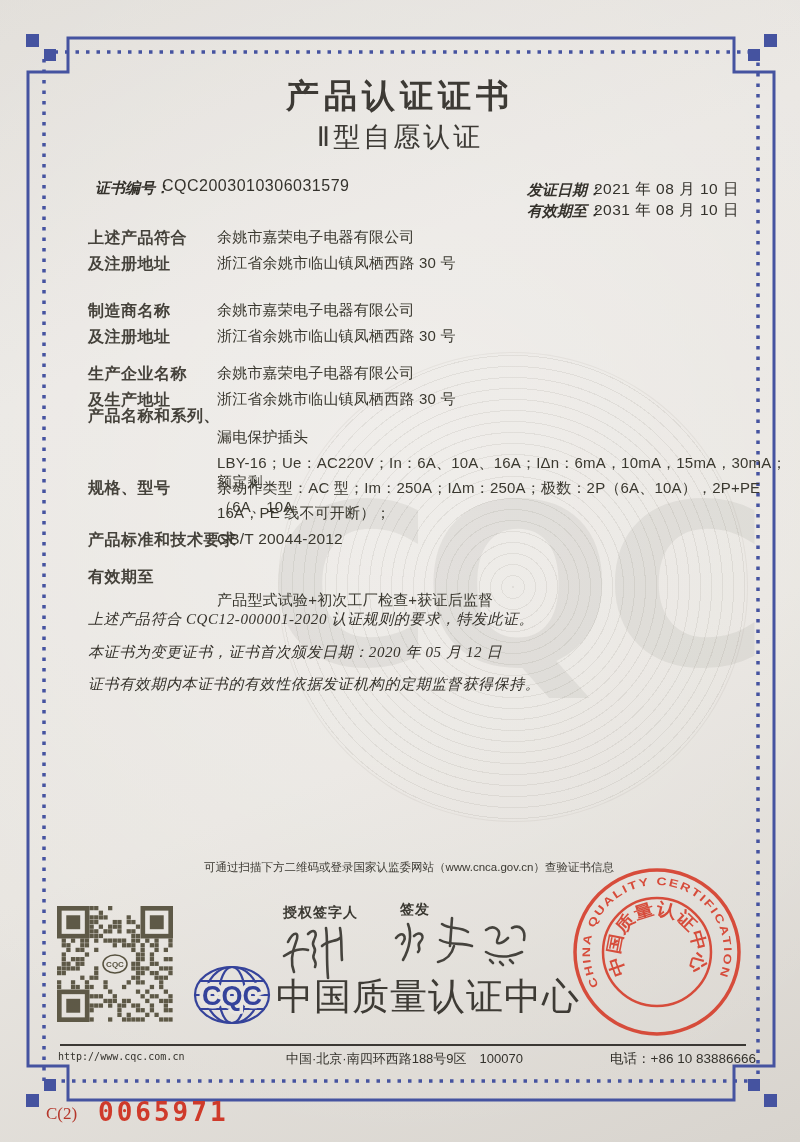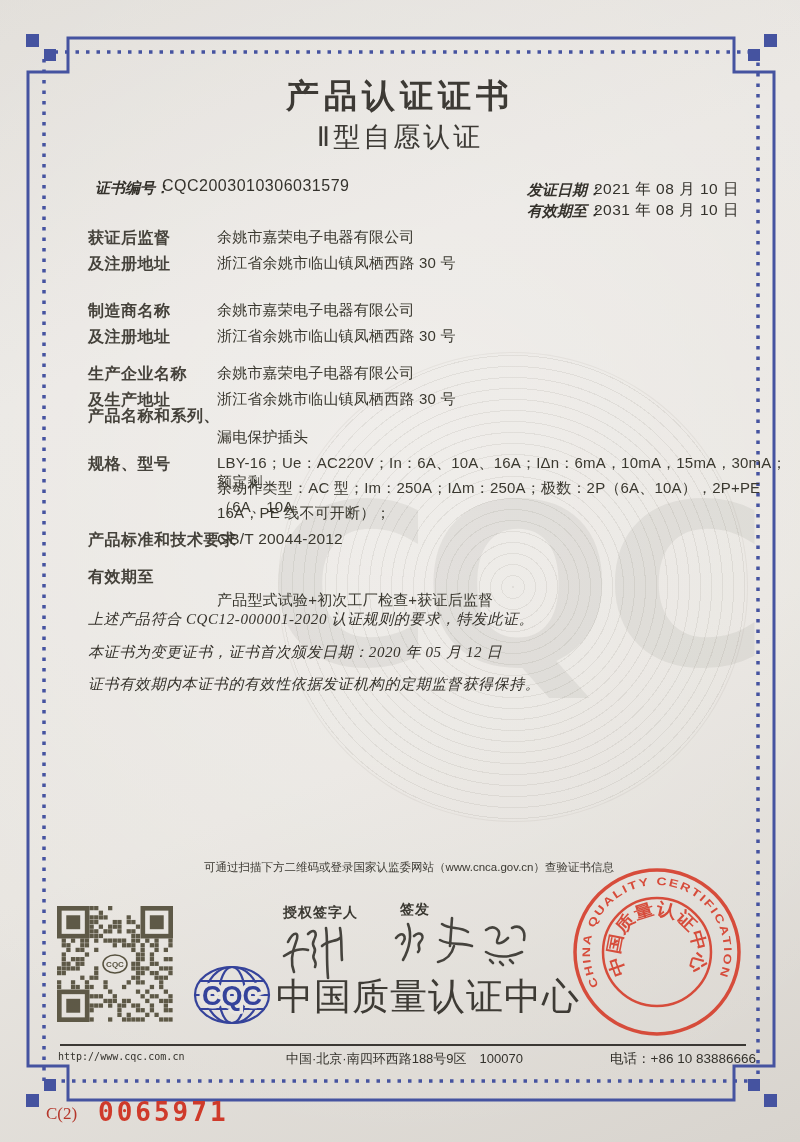--- a/index.html
+++ b/index.html
@@ -83,37 +83,37 @@
     <div class="title">产品认证证书</div>
     <div class="subtitle">Ⅱ型自愿认证</div>
 
     <span class="abs kai meta-lbl" style="left:95px;top:179px;">证书编号：</span>
     <span class="abs meta-val" style="left:162px;top:177px;">CQC2003010306031579</span>
     <span class="abs kai meta-lbl" style="left:527px;top:181px;">发证日期：</span>
     <span class="abs meta-val" style="left:594px;top:179px;font-size:15.5px;">2021 年 08 月 10 日</span>
     <span class="abs kai meta-lbl" style="left:527px;top:202px;">有效期至：</span>
     <span class="abs meta-val" style="left:594px;top:200px;font-size:15.5px;">2031 年 08 月 10 日</span>
 
-    <span class="lbl" style="top:228px;">获证后监督</span>
+    <span class="lbl" style="top:228px;">上述产品符合</span>
     <span class="lbl" style="top:254px;">及注册地址</span>
     <span class="val" style="top:228px;">余姚市嘉荣电子电器有限公司</span>
     <span class="val" style="top:254px;">浙江省余姚市临山镇凤栖西路 30 号</span>
 
     <span class="lbl" style="top:301px;">制造商名称</span>
     <span class="lbl" style="top:327px;">及注册地址</span>
     <span class="val" style="top:301px;">余姚市嘉荣电子电器有限公司</span>
     <span class="val" style="top:327px;">浙江省余姚市临山镇凤栖西路 30 号</span>
 
     <span class="lbl" style="top:364px;">生产企业名称</span>
     <span class="lbl" style="top:390px;">及生产地址</span>
     <span class="val" style="top:364px;">余姚市嘉荣电子电器有限公司</span>
     <span class="val" style="top:390px;">浙江省余姚市临山镇凤栖西路 30 号</span>
 
     <span class="lbl" style="top:406px;">产品名称和系列、</span>
-    <span class="lbl" style="top:454px;">规格、型号</span>
+    <span class="lbl" style="top:478px;">规格、型号</span>
     <span class="val" style="top:428px;">漏电保护插头</span>
     <span class="val" style="top:454px;">LBY-16；Ue：AC220V；In：6A、10A、16A；IΔn：6mA，10mA，15mA，30mA；额定剩</span>
     <span class="val" style="top:479px;">余动作类型：AC 型；Im：250A；IΔm：250A；极数：2P（6A、10A），2P+PE（6A、10A、</span>
     <span class="val" style="top:504px;">16A，PE 线不可开断）；</span>
 
     <span class="lbl" style="top:530px;">产品标准和技术要求</span>
     <span class="val" style="top:530px;font-size:15.5px;">GB/T 20044-2012</span>
 
     <span class="lbl" style="top:567px;">有效期至</span>
     <span class="val" style="top:567px;margin-top:24px;">产品型式试验+初次工厂检查+获证后监督</span>

